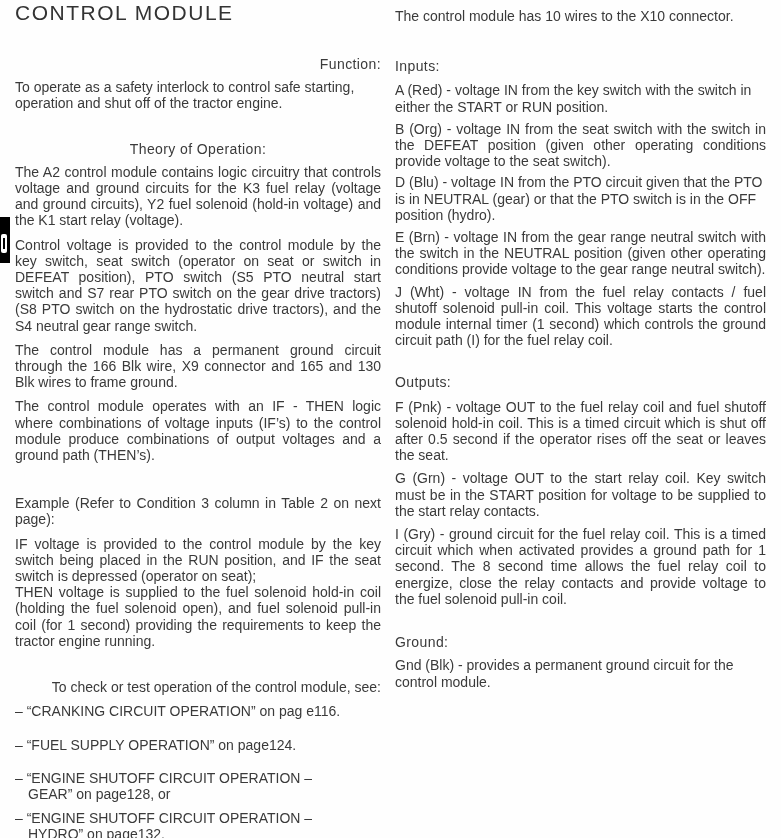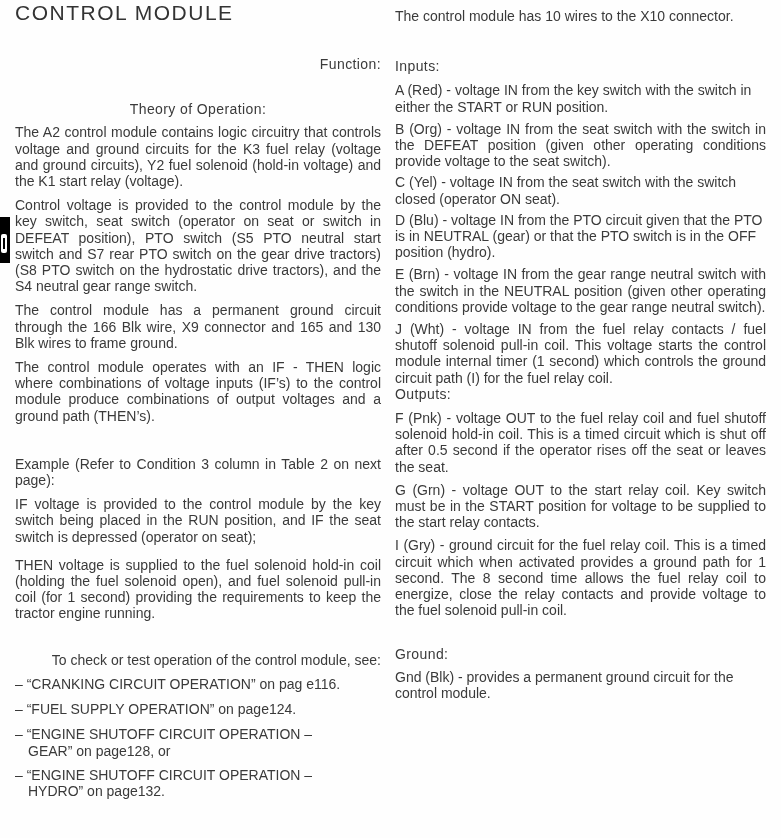--- a/index.html
+++ b/index.html
@@ -65,48 +65,49 @@
   .margin-tab .tab-glyph-bar {
     position: absolute;
     left: 2px;
     top: 4px;
     width: 2px;
     height: 11px;
     background: #000000;
   }
 
   
-  .mt0  { margin-top: 12px; }
+  .mt0  { margin-top: 0; }
   .mt5  { margin-top: 5px; }
   .mt6  { margin-top: 6px; }
   .mt7  { margin-top: 7px; }
   .mt8  { margin-top: 8px; }
-  .mt9  { margin-top: 9px; }
+  .mt9  { margin-top: 17px; }
   .mt23 { margin-top: 32px; }
-  .mt26 { }
+  .mt26 { margin-top: 26px; }
   .mt27 { margin-top: 27px; }
   .mt29 { margin-top: 29px; text-align: center; }
   .mt30 { margin-top: 30px; text-align: right; }
   .mt34 { margin-top: 34px; }
 </style>
 </head>
 <body>
 
 <div class="page">
 
   <div class="margin-tab">
     <div class="tab-glyph">
       <div class="tab-glyph-bar"></div>
     </div>
   </div>
 
   <div class="col col-left">
     <h1 class="doc-title">CONTROL MODULE</h1>
 
     <div class="label mt30">Function:</div>
+    <div class="para mt7">To operate as a safety interlock to control safe starting, operation and shut off of the tractor engine.</div>
 
     <div class="label mt29">Theory of Operation:</div>
     <div class="para j mt7">The A2 control module contains logic circuitry that controls voltage and ground circuits for the K3 fuel relay (voltage and ground circuits), Y2 fuel solenoid (hold-in voltage) and the K1 start relay (voltage).</div>
     <div class="para j mt8">Control voltage is provided to the control module by the key switch, seat switch (operator on seat or switch in DEFEAT position), PTO switch (S5 PTO neutral start switch and S7 rear PTO switch on the gear drive tractors)(S8 PTO switch on the hydrostatic drive tractors), and the S4 neutral gear range switch.</div>
     <div class="para j mt8">The control module has a permanent ground circuit through the 166 Blk wire, X9 connector and 165 and 130 Blk wires to frame ground.</div>
     <div class="para j mt8">The control module operates with an IF - THEN logic where combinations of voltage inputs (IF’s) to the control module produce combinations of output voltages and a ground path (THEN’s).</div>
 
     <div class="para j mt23">Example (Refer to Condition 3 column in Table 2 on next page):</div>
     <div class="para j mt8">IF voltage is provided to the control module by the key switch being placed in the RUN position, and IF the seat switch is depressed (operator on seat);</div>
     <div class="para j mt0">THEN voltage is supplied to the fuel solenoid hold-in coil (holding the fuel solenoid open), and fuel solenoid pull-in coil (for 1 second) providing the requirements to keep the tractor engine running.</div>
@@ -121,21 +122,20 @@
 HYDRO” on page132.</div>
     </div>
   </div>
 
   <div class="col col-right">
     <div class="para mt8">The control module has 10 wires to the X10 connector.</div>
 
     <div class="label mt34">Inputs:</div>
     <div class="para mt8">A (Red) - voltage IN from the key switch with the switch in either the START or RUN position.</div>
     <div class="para j mt6">B (Org) - voltage IN from the seat switch with the switch in the DEFEAT position (given other operating conditions provide voltage to the seat switch).</div>
-    <div class="para mt5">C (Yel) - voltage IN from the seat switch with the switch closed (operator ON seat).</div>
     <div class="para mt5">D (Blu) - voltage IN from the PTO circuit given that the PTO is in NEUTRAL (gear) or that the PTO switch is in the OFF position (hydro).</div>
     <div class="para j mt6">E (Brn) - voltage IN from the gear range neutral switch with the switch in the NEUTRAL position (given other operating conditions provide voltage to the gear range neutral switch).</div>
     <div class="para j mt6">J (Wht) - voltage IN from the fuel relay contacts / fuel shutoff solenoid pull-in coil. This voltage starts the control module internal timer (1 second) which controls the ground circuit path (I) for the fuel relay coil.</div>
 
     <div class="label mt26">Outputs:</div>
     <div class="para j mt8">F (Pnk) - voltage OUT to the fuel relay coil and fuel shutoff solenoid hold-in coil. This is a timed circuit which is shut off after 0.5 second if the operator rises off the seat or leaves the seat.</div>
     <div class="para j mt7">G (Grn) - voltage OUT to the start relay coil. Key switch must be in the START position for voltage to be supplied to the start relay contacts.</div>
     <div class="para j mt7">I (Gry) - ground circuit for the fuel relay coil. This is a timed circuit which when activated provides a ground path for 1 second. The 8 second time allows the fuel relay coil to energize, close the relay contacts and provide voltage to the fuel solenoid pull-in coil.</div>
 
     <div class="label mt27">Ground:</div>

